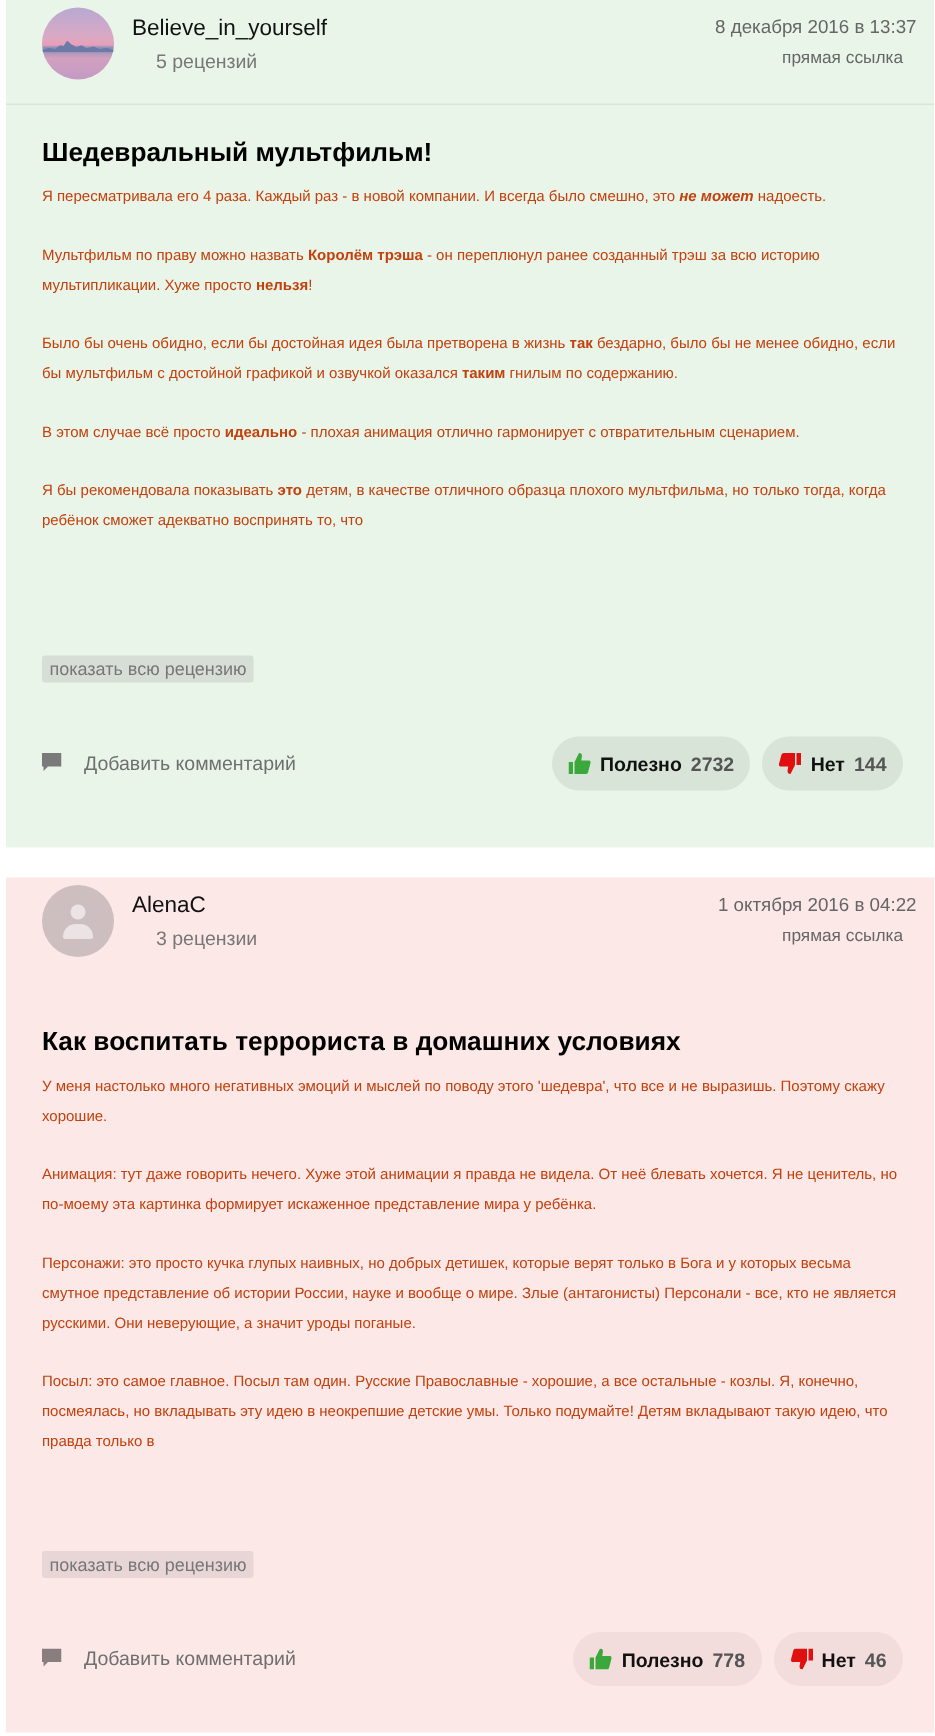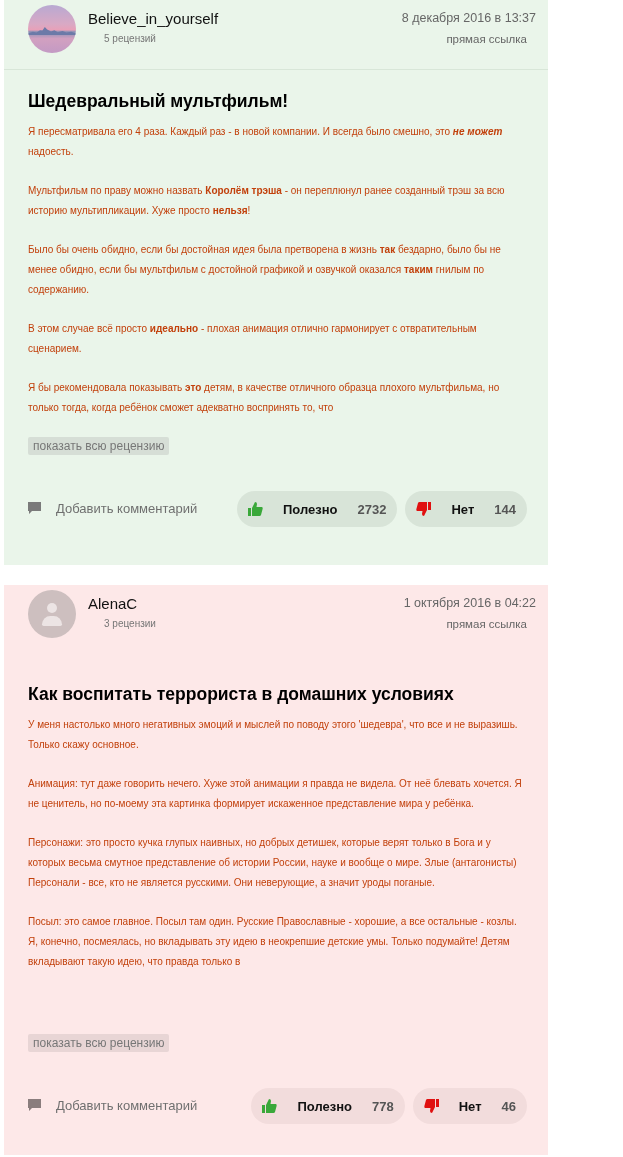--- a/index.html
+++ b/index.html
@@ -2,21 +2,21 @@
 <html><head>
   <meta charset="utf-8">
   <style>
     * { box-sizing: border-box; margin: 0; padding: 0; }
     html, body { width: 623px; height: 1157px; background: #ffffff; overflow: hidden; }
     body { font-family: "Liberation Sans", "DejaVu Sans", sans-serif; color: #000; position: relative; }
 
     .review {
       position: absolute;
       left: 4px;
-      width: 544px;
+      width: 619px;
     }
     .review.positive { top: 0; height: 565px; background: #eaf5ea; }
     .review.negative { top: 585px; height: 570px; background: #fde8e8; }
 
     .head {
       position: relative;
       height: 70px;
       padding: 5px 20px 0 24px;
       border-bottom: 1px solid #d8e6d8;
     }
@@ -44,21 +44,21 @@
     .avatar.placeholder .body-shape {
       position: absolute; left: 14px; top: 26px; width: 20px; height: 10px; border-radius: 10px 10px 2px 2px; background: #ece4e4;
     }
 
     .author {
       position: absolute; left: 84px; top: 10px;
       font-size: 15px; color: #111;
     }
     .author-count {
       position: absolute; left: 84px; top: 33px;
-      font-size: 10px; color: #777; padding-left: 16px;
+      font-size: 13px; color: #777; padding-left: 16px;
     }
     .date {
       position: absolute; right: 12px; top: 11px;
       font-size: 12.5px; color: #666;
     }
     .permalink {
       position: absolute; right: 21px; top: 33px;
       font-size: 11.5px; color: #666;
       text-decoration: none; cursor: pointer;
     }
@@ -96,21 +96,21 @@
     .add-comment {
       position: absolute; left: 0; top: 10px;
       font-size: 13px; color: #6f6f6f; cursor: pointer;
       display: flex; align-items: center; gap: 15px;
     }
     .comment-icon { width: 13px; height: 13px; display: inline-block; }
 
     .vote-group { position: absolute; right: 0; top: 0; display: flex; gap: 8px; }
     .vote {
       height: 36px; border-radius: 18px; padding: 0 11px;
-      display: flex; align-items: center; gap: 20px;
+      display: flex; align-items: center; gap: 6px;
       font-size: 13px; font-weight: bold; color: #111; cursor: pointer;
     }
     .review.positive .vote { background: #d8e4d8; }
     .review.negative .vote { background: #f2dcdc; }
     .vote .count { color: #555; font-weight: bold; }
     .vote-icon { width: 15px; height: 14px; display: inline-block; }
   </style>
 </head>
 <body>
 
@@ -170,21 +170,21 @@
       <div class="body-shape"></div>
     </div>
     <a class="author">AlenaC</a>
     <div class="author-count">3 рецензии</div>
     <div class="date">1 октября 2016 в 04:22</div>
     <a class="permalink">прямая ссылка</a>
   </div>
   <div class="body">
     <div class="title">Как воспитать террориста в домашних условиях</div>
     <div class="text">
-        <p>У меня настолько много негативных эмоций и мыслей по поводу этого 'шедевра', что все и не выразишь. Только скажу основное.</p>
+        <p>У меня настолько много негативных эмоций и мыслей по поводу этого 'шедевра', что все и не выразишь. Поэтому скажу хорошие.</p>
         <p>Анимация: тут даже говорить нечего. Хуже этой анимации я правда не видела. От неё блевать хочется. Я не ценитель, но по-моему эта картинка формирует искаженное представление мира у ребёнка.</p>
         <p>Персонажи: это просто кучка глупых наивных, но добрых детишек, которые верят только в Бога и у которых весьма смутное представление об истории России, науке и вообще о мире. Злые (антагонисты) Персонали - все, кто не является русскими. Они неверующие, а значит уроды поганые.</p>
         <p>Посыл: это самое главное. Посыл там один. Русские Православные - хорошие, а все остальные - козлы. Я, конечно, посмеялась, но вкладывать эту идею в неокрепшие детские умы. Только подумайте! Детям вкладывают такую идею, что правда только в</p>
       </div>
     <span class="show-full">показать всю рецензию</span>
   </div>
   <div class="actions">
     <div class="add-comment">
       <svg class="comment-icon" viewBox="0 0 13 13">
           <path d="M0 0h13v9H4l-3 3V9H0z" fill="#8a7d7d"></path>

